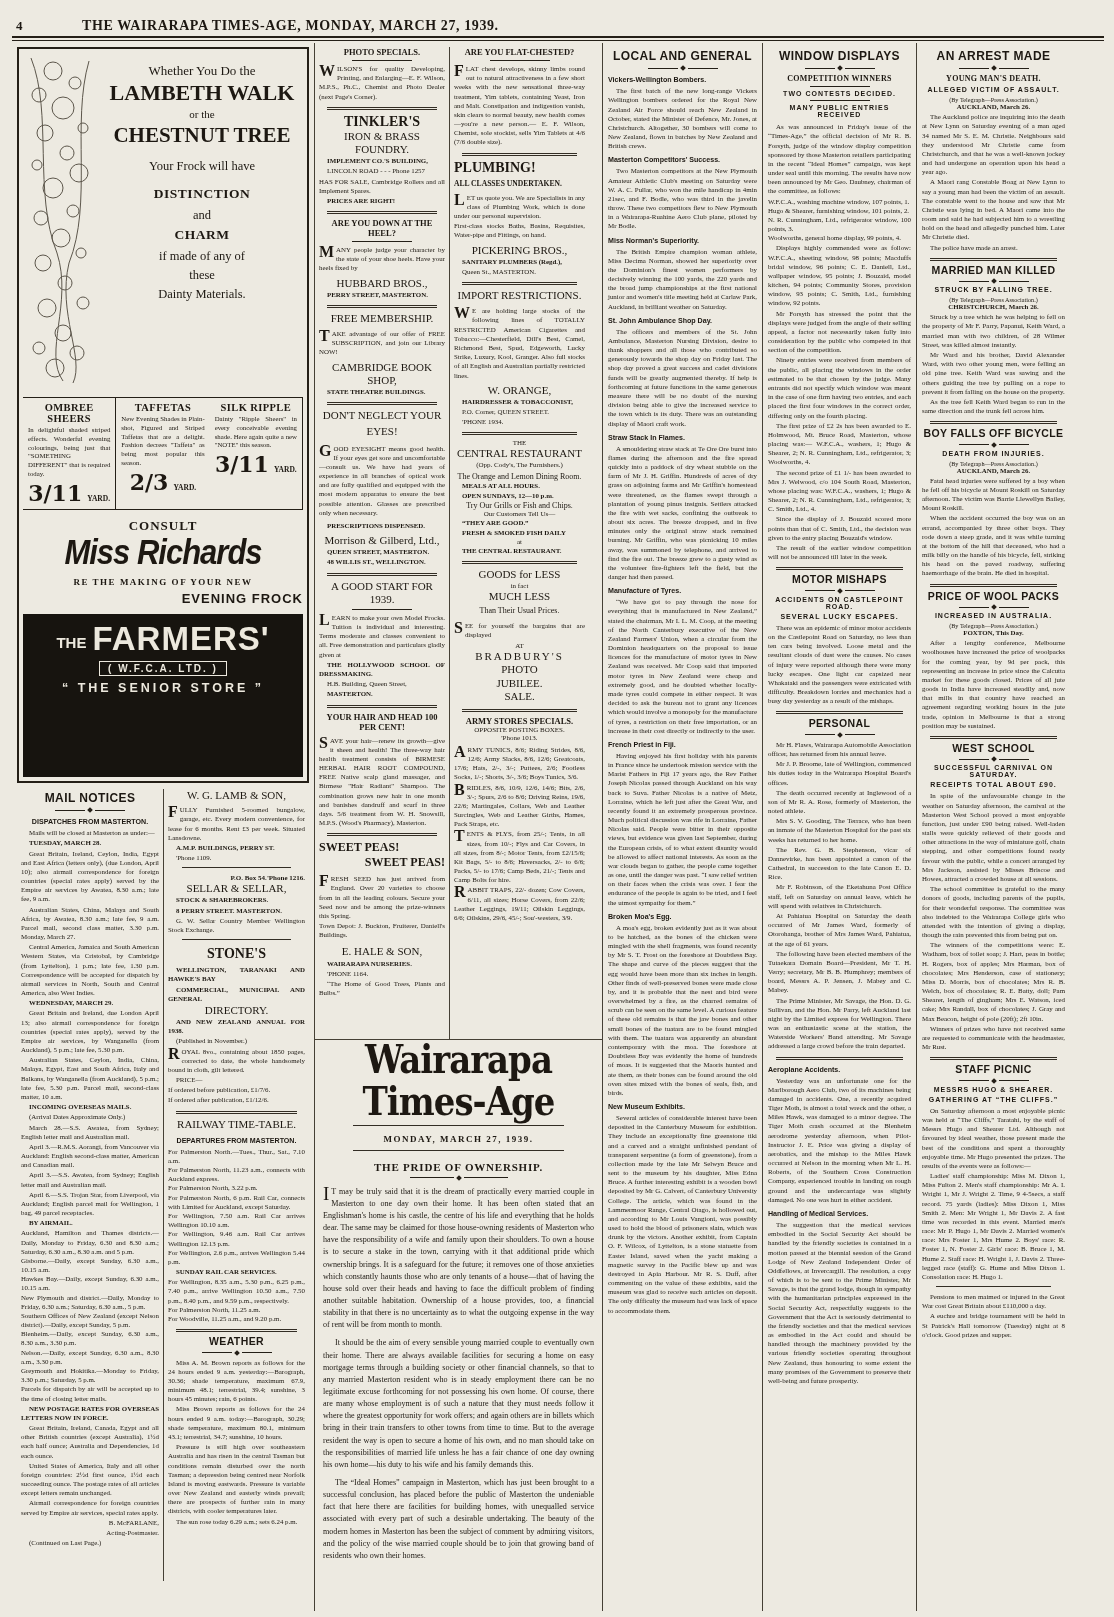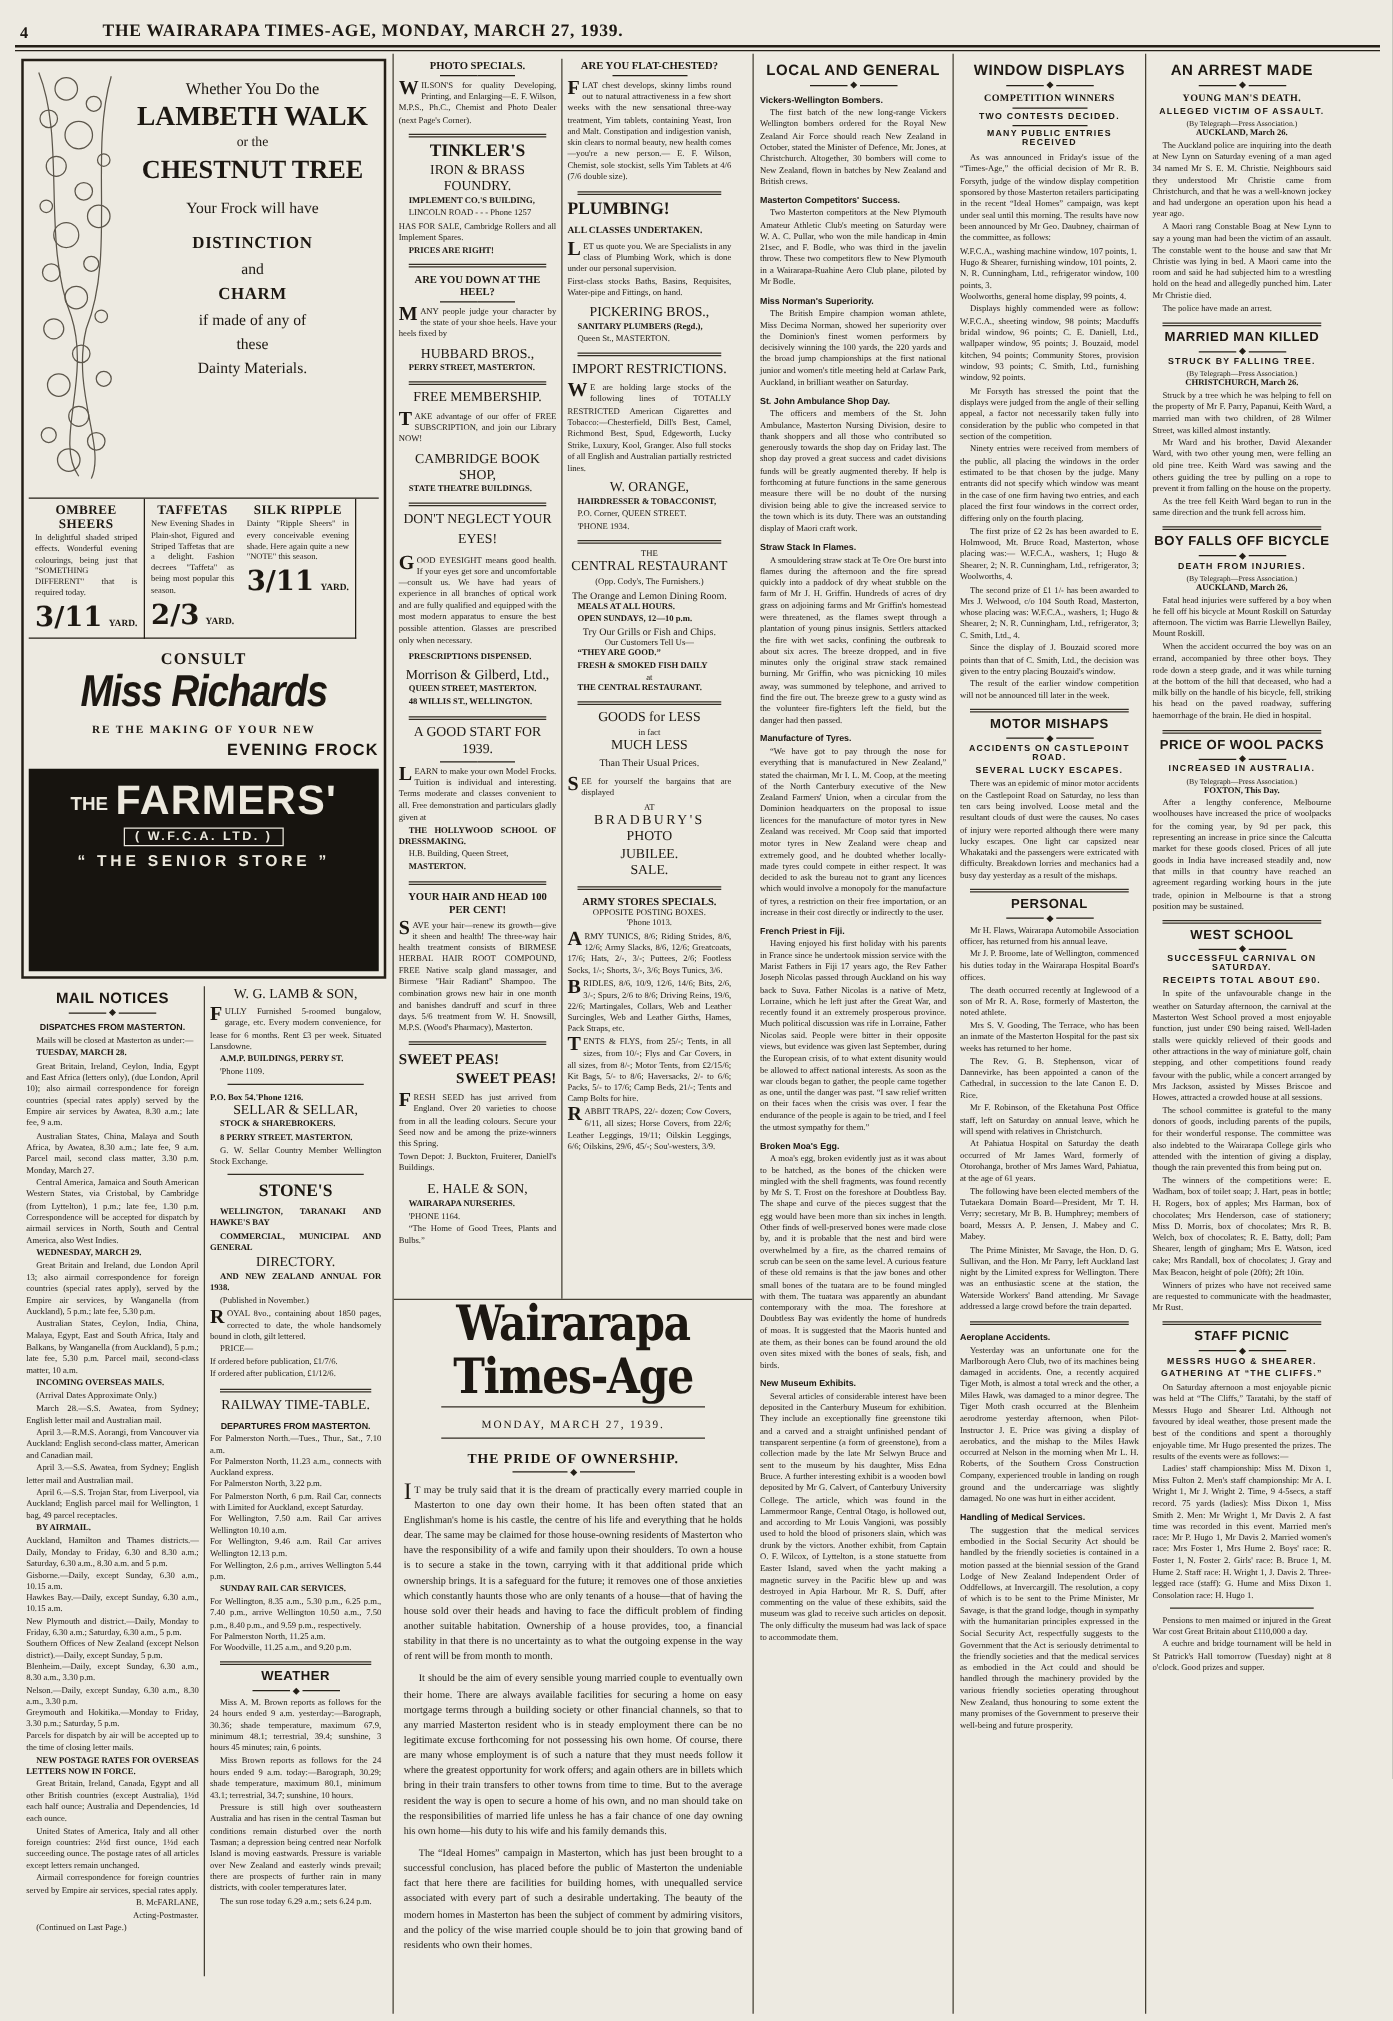--- a/index.html
+++ b/index.html
@@ -40,21 +40,21 @@
 .adbox{border:2px solid #241f17;padding:4px;height:736px;display:flex;flex-direction:column}
 .lamtop{display:flex}
 .lace{flex:none;width:78px}
 .lamtxt{flex:1;text-align:center;padding-top:10px}
 .lam-int{font-size:13px}
 .lam-t1{font-size:22px;font-weight:bold;line-height:1.05;margin-top:2px}
 .lam-or{font-size:11px;margin-top:4px}
 .lam-t2{font-size:21px;font-weight:bold;line-height:1.05;margin-top:4px}
 .lam-l{font-size:12.5px;margin-top:13px}
 .lam-b{font-size:13.5px;font-weight:bold;margin-top:12px;letter-spacing:.5px}
-.fgrid{display:grid;grid-template-columns:1fr 1fr 1fr 1fr;border-top:1px solid #241f17;margin-top:10px}
+.fgrid{display:grid;grid-template-columns:1fr 1fr 1fr;border-top:1px solid #241f17;margin-top:10px}
 .fcell{border-bottom:1px solid #241f17;padding:4px 5px 3px}
 .fcell:nth-child(odd){border-right:1px solid #241f17}
 .fname{font-size:10.5px;font-weight:bold;text-align:center;letter-spacing:.4px}
 .fdesc{font-size:6.8px;line-height:1.3;text-align:justify;margin-top:2px}
 .fprice{display:flex;justify-content:center;align-items:baseline;gap:5px;margin-top:1px}
 .fpv{font-size:22px;font-weight:bold;font-family:"DejaVu Serif",serif}
 .fpu{font-size:7.5px;font-weight:bold}
 .consult{font-size:13px;font-weight:bold;text-align:center;margin-top:8px;letter-spacing:1px}
 .missr{font-family:"Liberation Sans",sans-serif;font-weight:bold;font-style:italic;font-size:31px;text-align:center;letter-spacing:-1px;line-height:1;margin-top:2px;transform:scaleY(1.15)}
 .reline{font-size:9px;text-align:center;letter-spacing:1.5px;margin-top:10px;font-weight:bold}
@@ -68,29 +68,29 @@
 .lbot{display:flex;height:792px;margin-top:6px}
 .lb{width:50%;overflow:hidden;padding:0 4px}
 .lb+.lb{border-left:1px solid #454035}
 
 .midtop{display:flex;height:992px}
 .mc{overflow:hidden;padding:0 4px}
 .mc1{width:134px}
 .mc2{width:140px;border-left:1px solid #454035}
 .mast{border-top:1px solid #454035;padding:4px 8px 0;overflow:hidden;height:566px}
 .blml{font-family:"DejaVu Serif",serif;font-weight:bold;font-size:34px;text-align:center;letter-spacing:-1px;transform:scaleY(1.15);line-height:1.1}
-.mastdate{font-size:9px;font-weight:normal;text-align:center;letter-spacing:1.5px;margin-top:8px}
+.mastdate{font-size:9px;font-weight:bold;text-align:center;letter-spacing:1.5px;margin-top:8px}
 .edt{font-size:11px;font-weight:bold;text-align:center;letter-spacing:.8px;margin-top:10px}
 p.ed{font-size:8.1px;line-height:1.5;text-align:justify;text-indent:12px;margin-top:6px}
 p.ed1{text-indent:0}
 p.ed1::first-letter{float:left;font-size:19px;line-height:15px;padding-right:2px}
 .mrule{border-top:1px solid #332d24;margin:6px 30px 0}
 
 .gap6{height:6px}
-.phone-row{display:flex;justify-content:flex-start;font-size:7px;font-weight:bold;margin-top:6px}
+.phone-row{display:flex;justify-content:flex-end;font-size:7px;font-weight:bold;margin-top:6px}
 .sweetrow{display:flex;flex-direction:column}
 .sweet1{font-size:12px;font-weight:bold;text-align:left}
 .sweet2{font-size:12px;font-weight:bold;text-align:right}
 </style>
 </head>
 <body>
 
 <div class="page">
   <div class="phead">
     <div class="pno">4</div>

